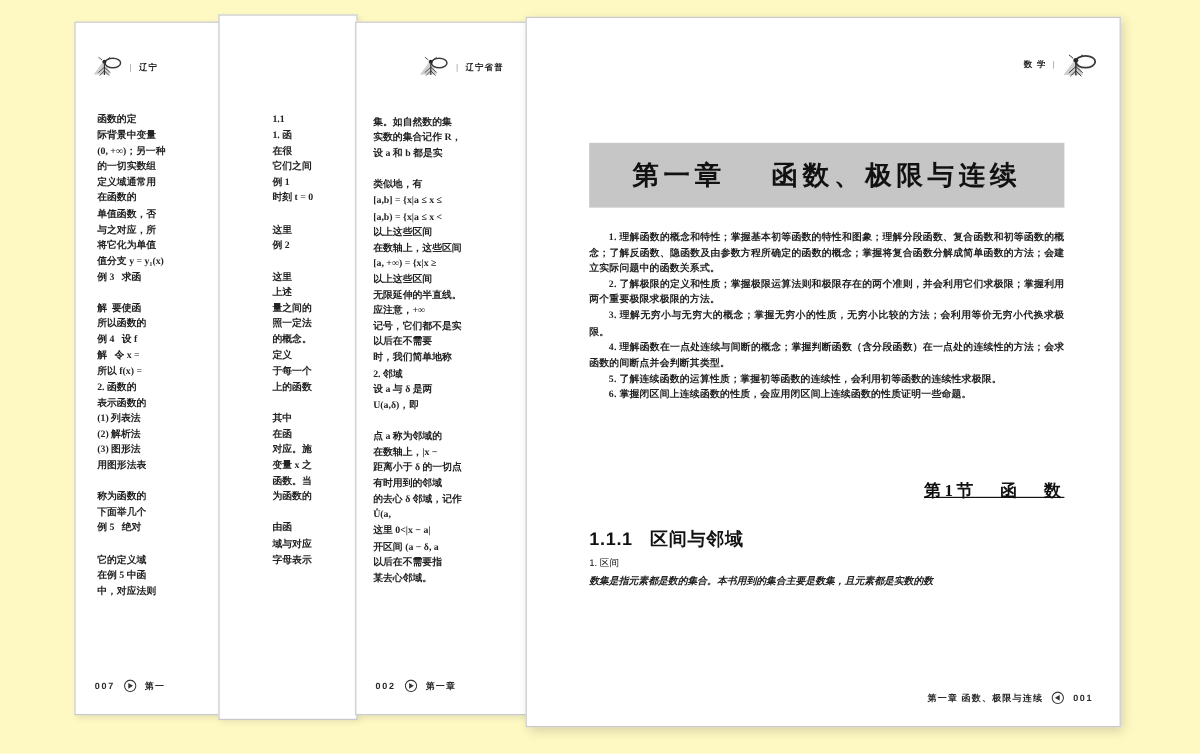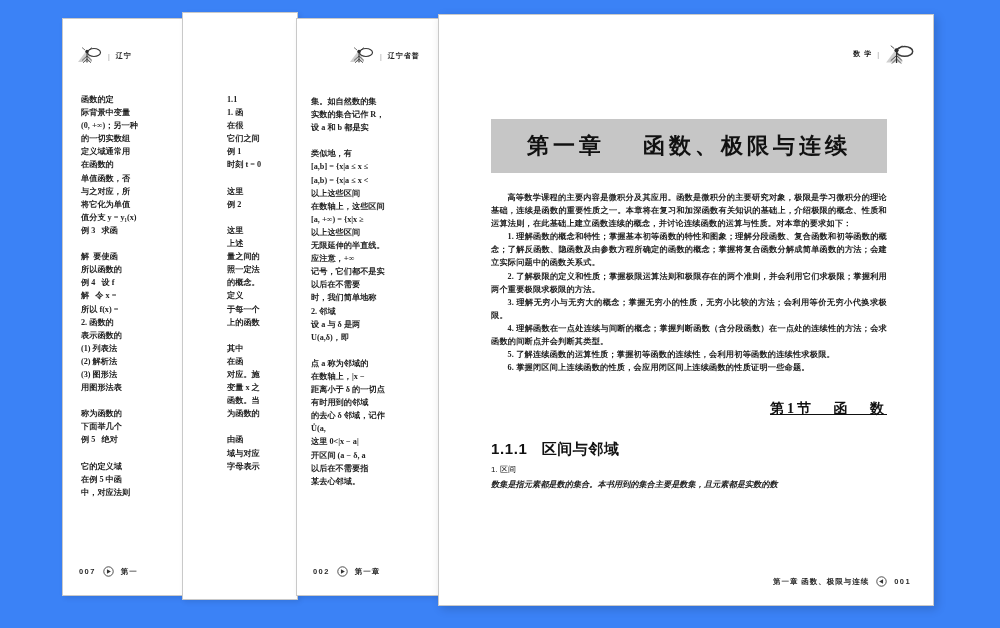--- a/index.html
+++ b/index.html
@@ -1,21 +1,21 @@
 <!DOCTYPE html>
 <html><head>
 <meta charset="utf-8">
 <style>
   html,body{margin:0;padding:0;}
   body{
     width:1000px;height:628px;overflow:hidden;
     background:#ffffff;
     font-family:"Liberation Serif","DejaVu Serif",serif;
   }
-  .stage{position:relative;width:1000px;height:628px;background:#3b82f6;}
+  .stage{position:relative;width:1000px;height:628px;background:#fef9c3;}
 
   
   .page{
     position:absolute;
     background:#ffffff;
     border:1px solid #c9c9c9;
     box-shadow:2px 2px 5px rgba(0,0,0,.10);
     overflow:hidden;
     box-sizing:border-box;
   }
@@ -178,21 +178,20 @@
           <path d="M16 6 L10 1 M24 6 L30 1" stroke="#2b2b2b" stroke-width="1.4"></path>
         </svg>
       </span>
     </div>
 
     <div class="banner">
       <div class="banner-title">第一章    函数、极限与连续</div>
     </div>
 
     <div class="body" id="introBody">
-        <p>高等数学课程的主要内容是微积分及其应用。函数是微积分的主要研究对象，极限是学习微积分的理论基础，连续是函数的重要性质之一。本章将在复习和加深函数有关知识的基础上，介绍极限的概念、性质和运算法则，在此基础上建立函数连续的概念，并讨论连续函数的运算与性质。对本章的要求如下：</p>
         <p>1. 理解函数的概念和特性；掌握基本初等函数的特性和图象；理解分段函数、复合函数和初等函数的概念；了解反函数、隐函数及由参数方程所确定的函数的概念；掌握将复合函数分解成简单函数的方法；会建立实际问题中的函数关系式。</p>
         <p>2. 了解极限的定义和性质；掌握极限运算法则和极限存在的两个准则，并会利用它们求极限；掌握利用两个重要极限求极限的方法。</p>
         <p>3. 理解无穷小与无穷大的概念；掌握无穷小的性质，无穷小比较的方法；会利用等价无穷小代换求极限。</p>
         <p>4. 理解函数在一点处连续与间断的概念；掌握判断函数（含分段函数）在一点处的连续性的方法；会求函数的间断点并会判断其类型。</p>
         <p>5. 了解连续函数的运算性质；掌握初等函数的连续性，会利用初等函数的连续性求极限。</p>
         <p>6. 掌握闭区间上连续函数的性质，会应用闭区间上连续函数的性质证明一些命题。</p>
       </div>
 
     <div class="sec-title" id="secTitle" style="top: 385px;">第1节   函   数</div>
     <div class="sub-a" id="subA" style="top: 425px;">1.1.1   区间与邻域</div>

